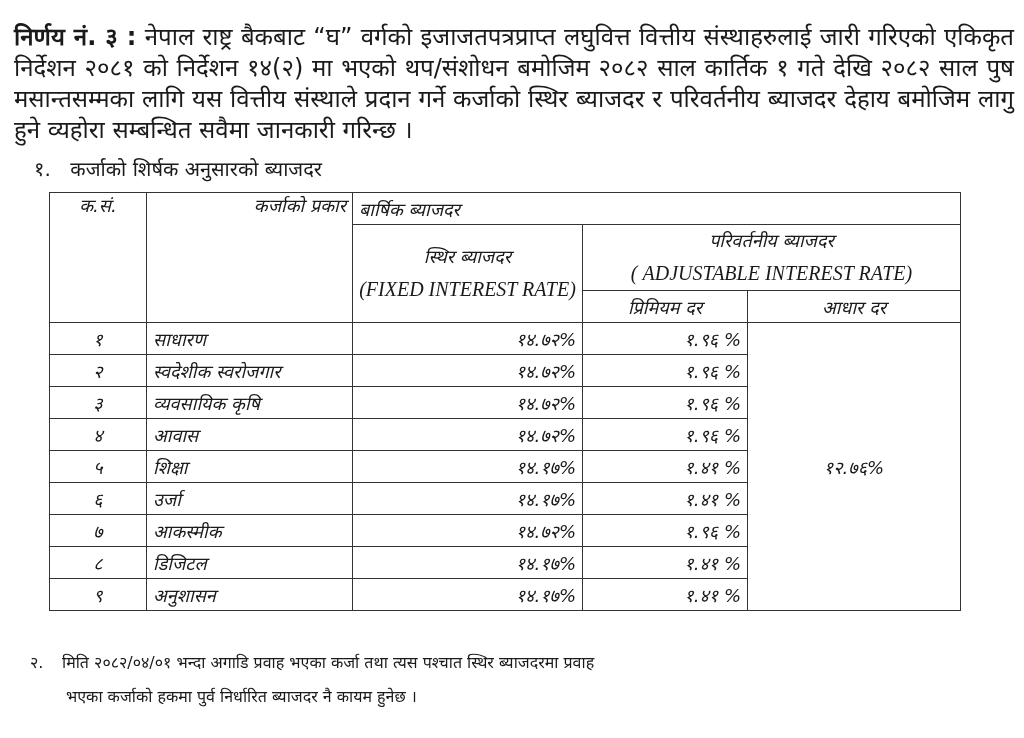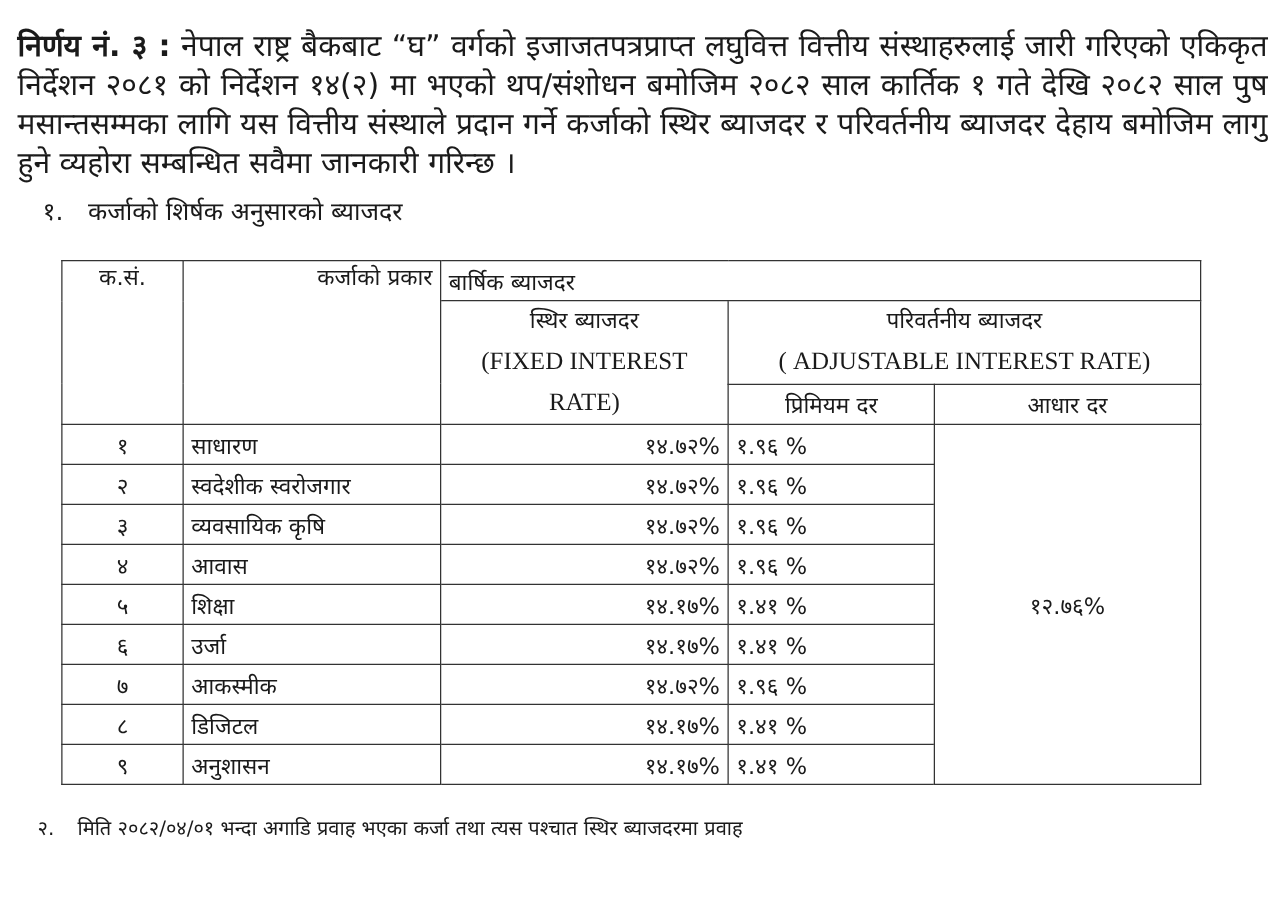--- a/index.html
+++ b/index.html
@@ -9,31 +9,31 @@
   }
   .para {
     position: absolute; left: 14px; top: 22px; width: 1000px;
     font-size: 24px; line-height: 31px; text-align: justify;
   }
   .para .lead { font-weight: bold; }
   .item1 { position: absolute; left: 34px; top: 154px; font-size: 20px; line-height: 30px; }
   .item1 .num { display: inline-block; width: 30px; }
 
   table.rates {
-    position: absolute; left: 49px; top: 208px;
-    border-collapse: collapse; font-size: 18px;
+    position: absolute; left: 49px; top: 192px;
+    border-collapse: collapse; font-size: 18px; font-style: italic;
   }
   table.rates td, table.rates th {
     border: 1.5px solid #333; padding: 0 6px; font-weight: normal;
     height: 31px; vertical-align: middle;
   }
   .c-sn { width: 84px; text-align: center; }
   .c-type { width: 193px; text-align: left; }
   .c-fixed { width: 217px; text-align: right; }
-  .c-prem { width: 152px; text-align: left; }
+  .c-prem { width: 152px; text-align: right; }
   .c-base { width: 200px; text-align: center; }
   th.top { vertical-align: top !important; text-align: center; padding-top: 2px; }
   th.annual { text-align: left; padding-left: 235px; }
   .en { font-family: "Liberation Serif", serif; font-size: 20px; }
   .hdr-fixed { text-align: center; line-height: 32px; padding: 2px 4px; }
   .hdr-adj { text-align: center; line-height: 32px; }
   td.fixed-val { padding-right: 10px; }
   td.prem-val { padding-right: 14px; }
 
   .item2 {
@@ -131,13 +131,14 @@
     <td class="c-sn">९</td>
     <td class="c-type">अनुशासन</td>
     <td class="c-fixed fixed-val">१४.१७%</td>
     <td class="c-prem prem-val">१.४१ %</td>
   </tr>
 </tbody>
   </table>
 
 <div class="item2">
   <span class="num">२.</span><span>मिति २०८२/०४/०१ भन्दा अगाडि प्रवाह भएका कर्जा तथा त्यस पश्चात स्थिर ब्याजदरमा प्रवाह</span>
+  <span class="cont">भएका कर्जाको हकमा पुर्व निर्धारित ब्याजदर नै कायम हुनेछ ।</span>
 </div>
 
 </body></html>

